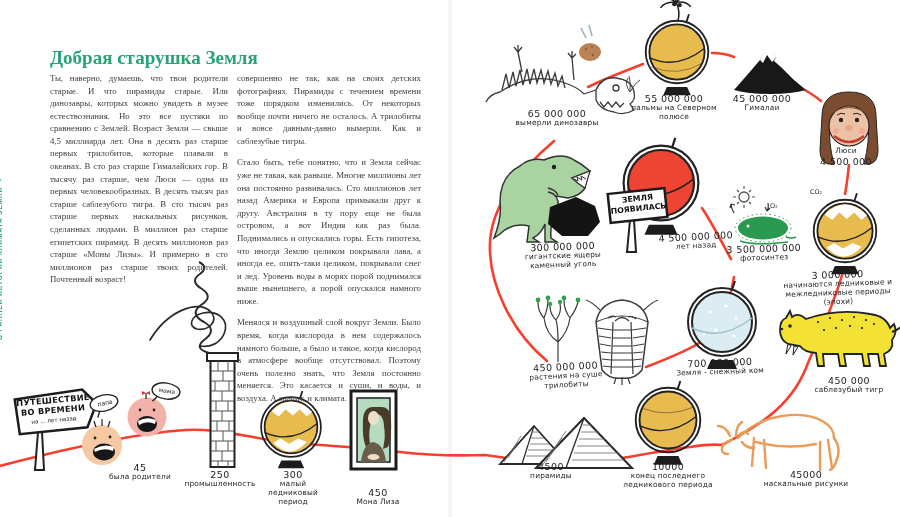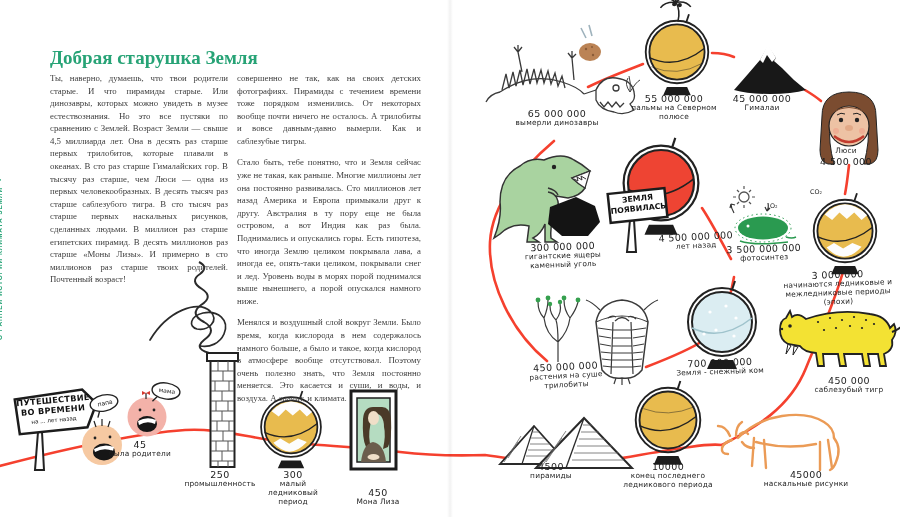--- a/index.html
+++ b/index.html
@@ -312,21 +312,21 @@
   </div>
   <div class="bubble-txt" style="left:92px;top:399px;width:26px;transform:rotate(-12deg);">папа</div>
   <div class="bubble-txt" style="left:153px;top:387px;width:28px;transform:rotate(8deg);">мама</div>
   <div class="earth-sign-txt">
     <div>ЗЕМЛЯ</div>
     <div>ПОЯВИЛАСЬ</div>
   </div>
   <div class="gas" style="left:722px;top:202px;">О₂</div>
   <div class="gas" style="left:762px;top:188px;">СО₂</div>
 
-  <div class="hand" style="left:104px;top:439px;width:72px;">
+  <div class="hand" style="left:104px;top:462px;width:72px;">
     <div class="hv">45</div>
     <div class="hl">была родители</div>
   </div>
   <div class="hand" style="left:176px;top:469px;width:88px;">
     <div class="hv">250</div>
     <div class="hl">промышленность</div>
   </div>
   <div class="hand" style="left:265px;top:469px;width:56px;">
     <div class="hv">300</div>
     <div class="hl">малый ледниковый период</div>

